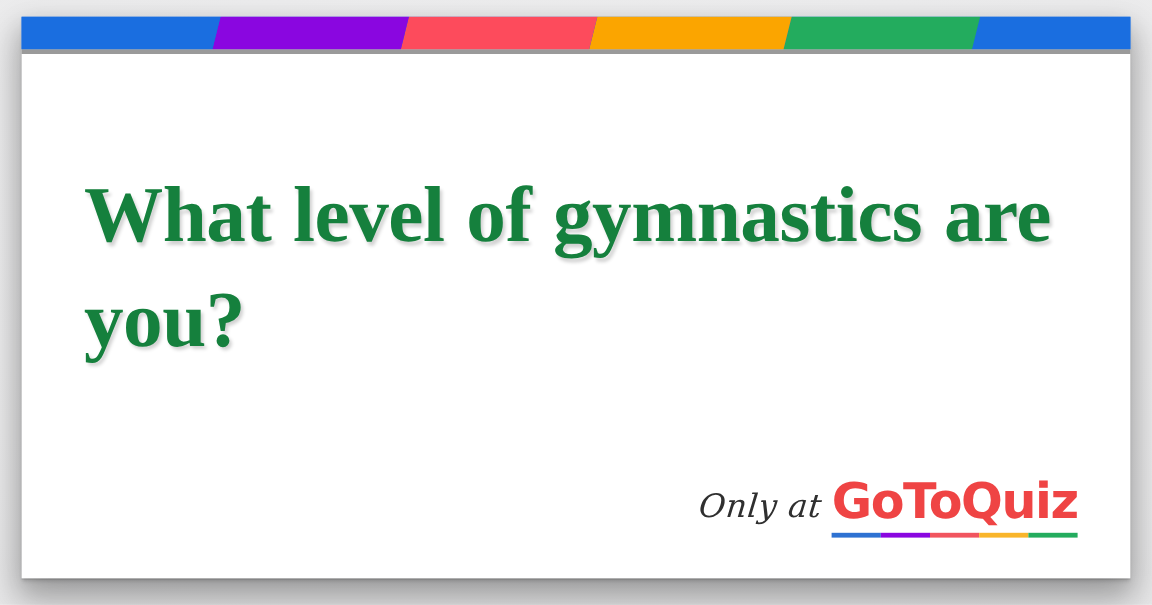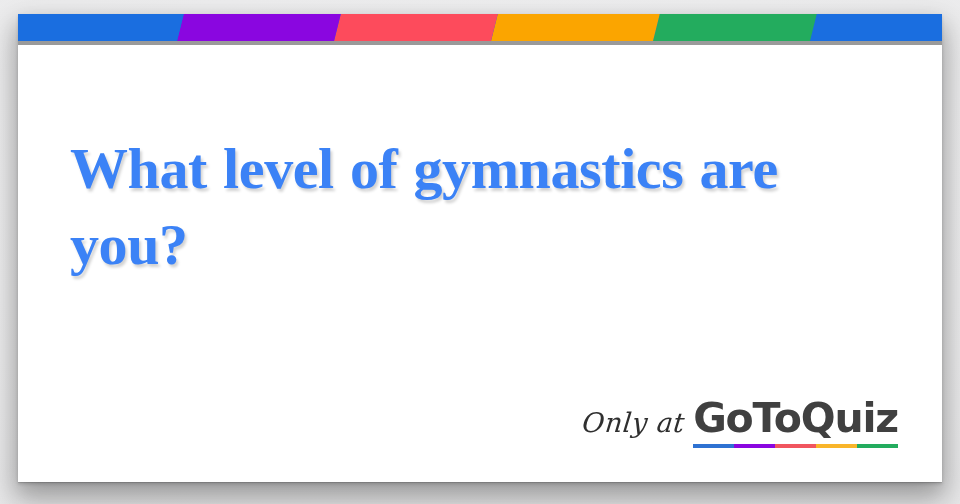--- a/index.html
+++ b/index.html
@@ -63,25 +63,25 @@
     background: #9a9a9a;
   }
 
   
   #headline {
     position: absolute;
     left: 52px;
     top: 78px;
     width: 830px;
     font-family: "Liberation Serif", "DejaVu Serif", serif;
-    font-size: 58px;
+    font-size: 66px;
     font-weight: 700;
     line-height: 1.32;
     letter-spacing: -0.4px;
-    color: #3b82f6;
+    color: #15803d;
     text-shadow: 2px 3px 3px rgba(0,0,0,0.18);
     word-spacing: 2px;
   }
 
   
   #brand {
     position: absolute;
     right: 44px;
     bottom: 34px;
     display: flex;
@@ -99,21 +99,21 @@
     white-space: nowrap;
   }
   #brand-mark {
     display: block;
   }
   #brand-word {
     font-family: "DejaVu Sans", "Liberation Sans", sans-serif;
     font-size: 41px;
     font-weight: 700;
     letter-spacing: -1.2px;
-    color: #404040;
+    color: #ef4444;
     line-height: 1.0;
     white-space: nowrap;
   }
   #brand-rule {
     display: flex;
     width: 100%;
     height: 4px;
     margin-top: 5px;
   }
   #brand-rule span { flex: 1 1 0; height: 100%; }

